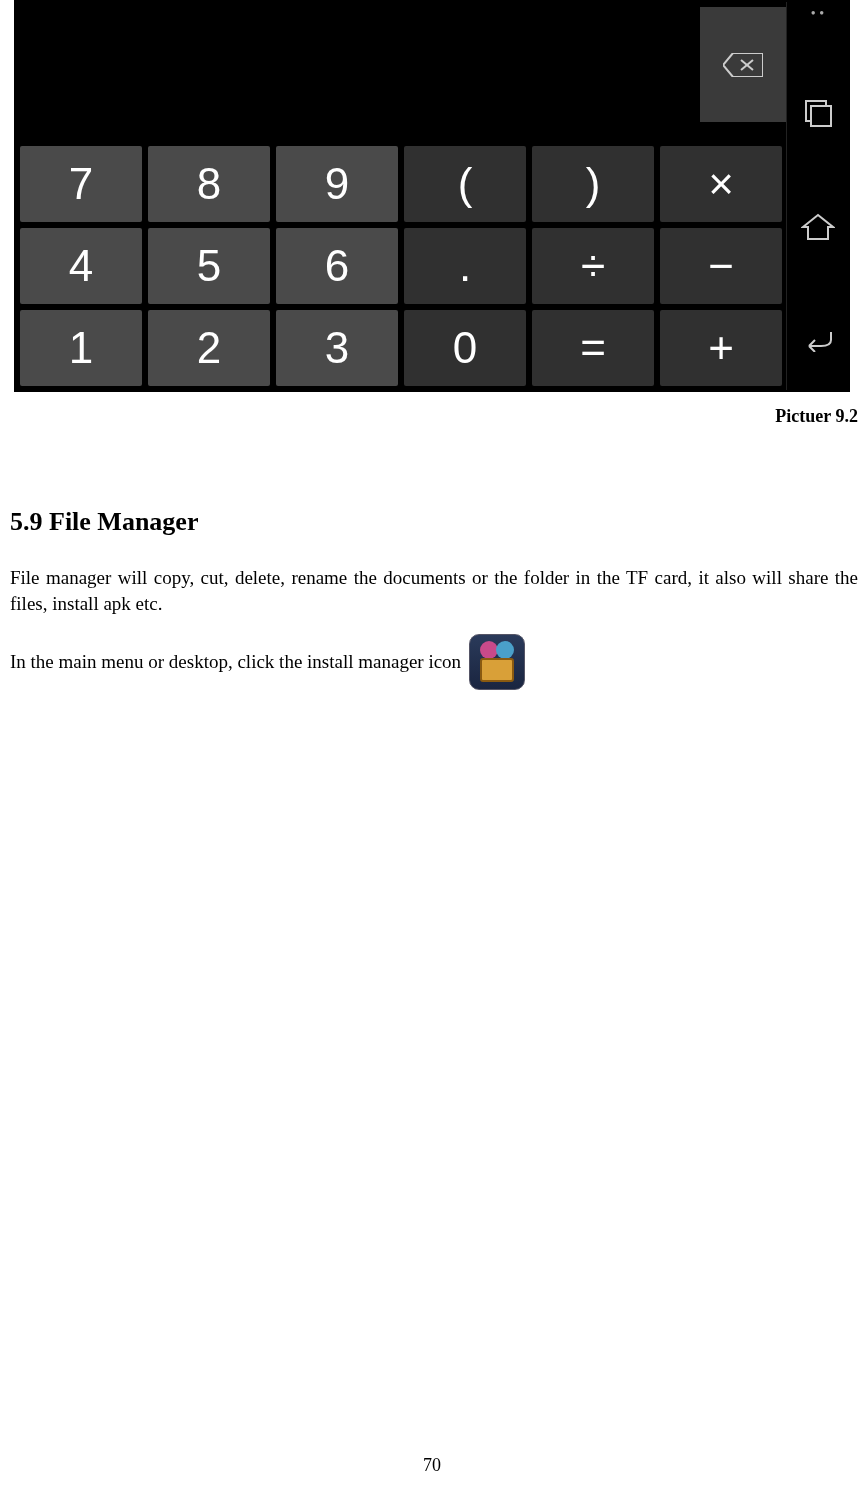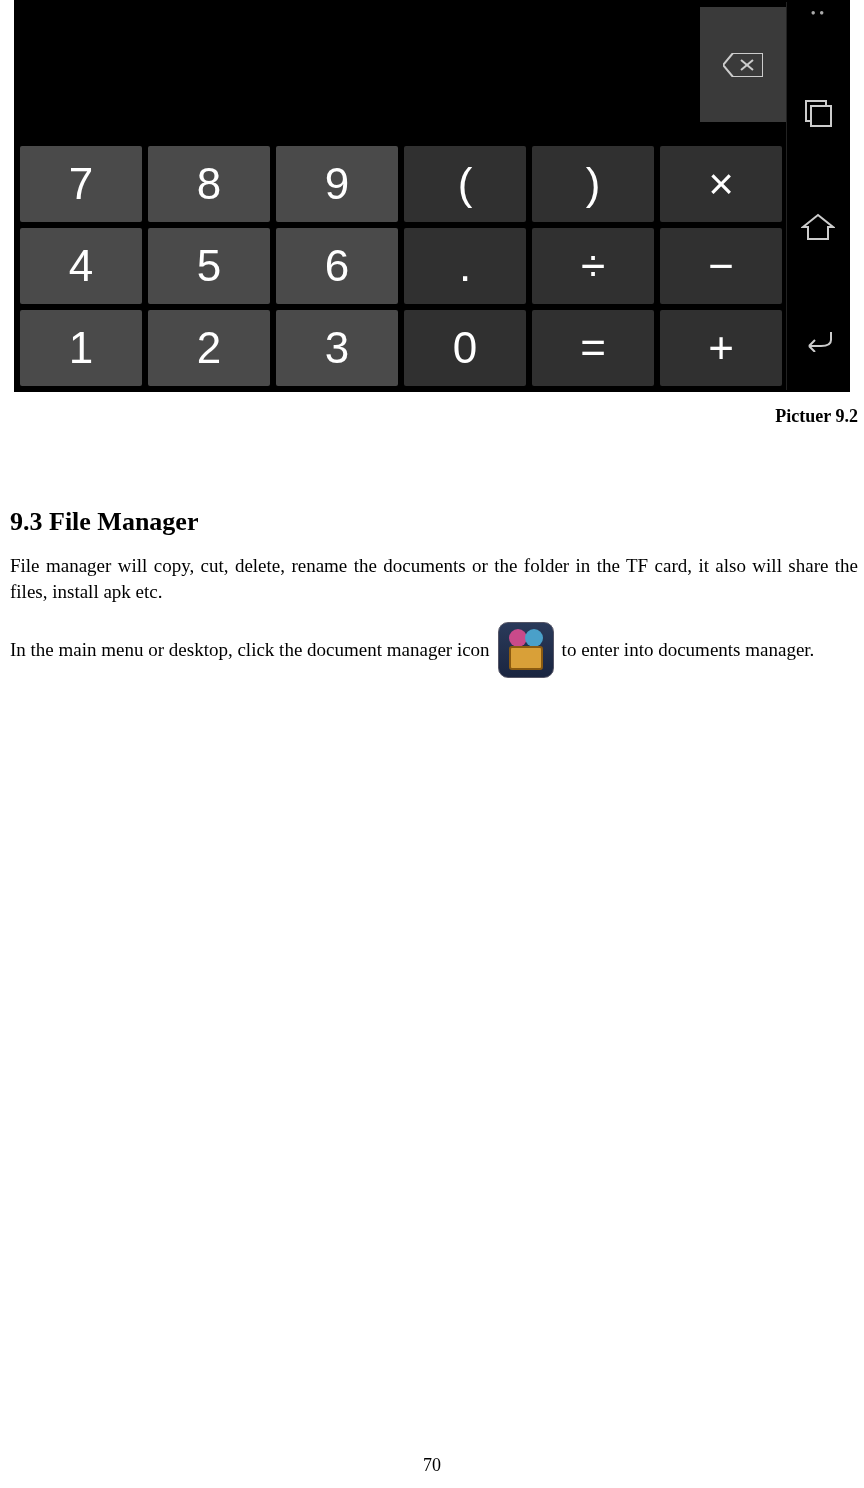--- a/index.html
+++ b/index.html
@@ -99,21 +99,21 @@
       margin-top: 14px;
     }
     .section-heading {
       font-size: 26px;
       font-weight: bold;
       margin-top: 80px;
       margin-left: 4px;
     }
     .para {
       font-size: 19px;
-      margin-top: 16px;
+      margin-top: 28px;
       margin-left: 4px;
       line-height: 1.35;
       text-align: justify;
     }
     .para2 {
       font-size: 19px;
       margin-top: 18px;
       margin-left: 4px;
       line-height: 1.5;
       display: flex;
@@ -214,27 +214,26 @@
     <div class="nav-icon">
       <svg width="34" height="24" viewBox="0 0 34 24">
         <path d="M30 4 L30 12 Q30 18 20 18 L8 18 M8 18 L14 12 M8 18 L14 24" fill="none" stroke="#ccc" stroke-width="2"></path>
       </svg>
     </div>
   </div>
 </div>
 
 <div class="caption">Pictuer 9.2</div>
 
-<h2 class="section-heading">9.3 File Manager</h2>
+<h2 class="section-heading">5.9 File Manager</h2>
 
 <p class="para">File manager will copy, cut, delete, rename the documents or the folder in the TF card, it also will share the files, install apk etc.</p>
 
 <div class="para2">
-  <span>In the main menu or desktop, click the document manager icon</span>
+  <span>In the main menu or desktop, click the install manager icon</span>
   <span class="inline-icon">
     <span class="disc1"></span>
     <span class="disc2"></span>
     <span class="box"></span>
   </span>
-  <span>to enter into documents manager.</span>
 </div>
 
 <div class="page-number">70</div>
 
 </body></html>

